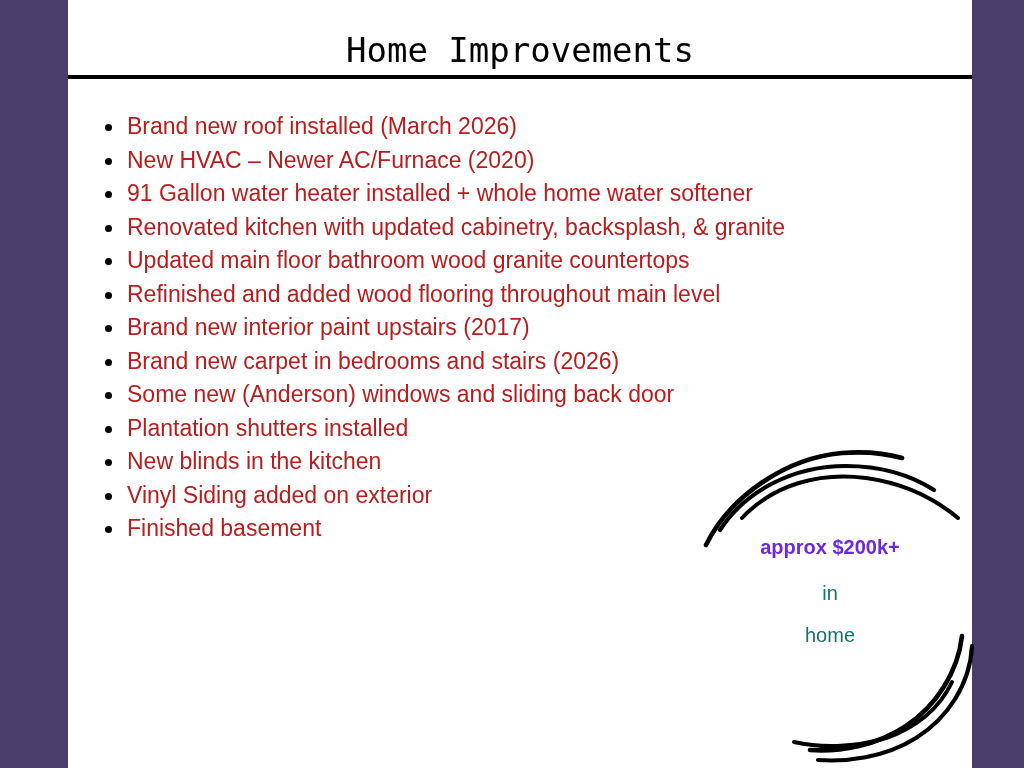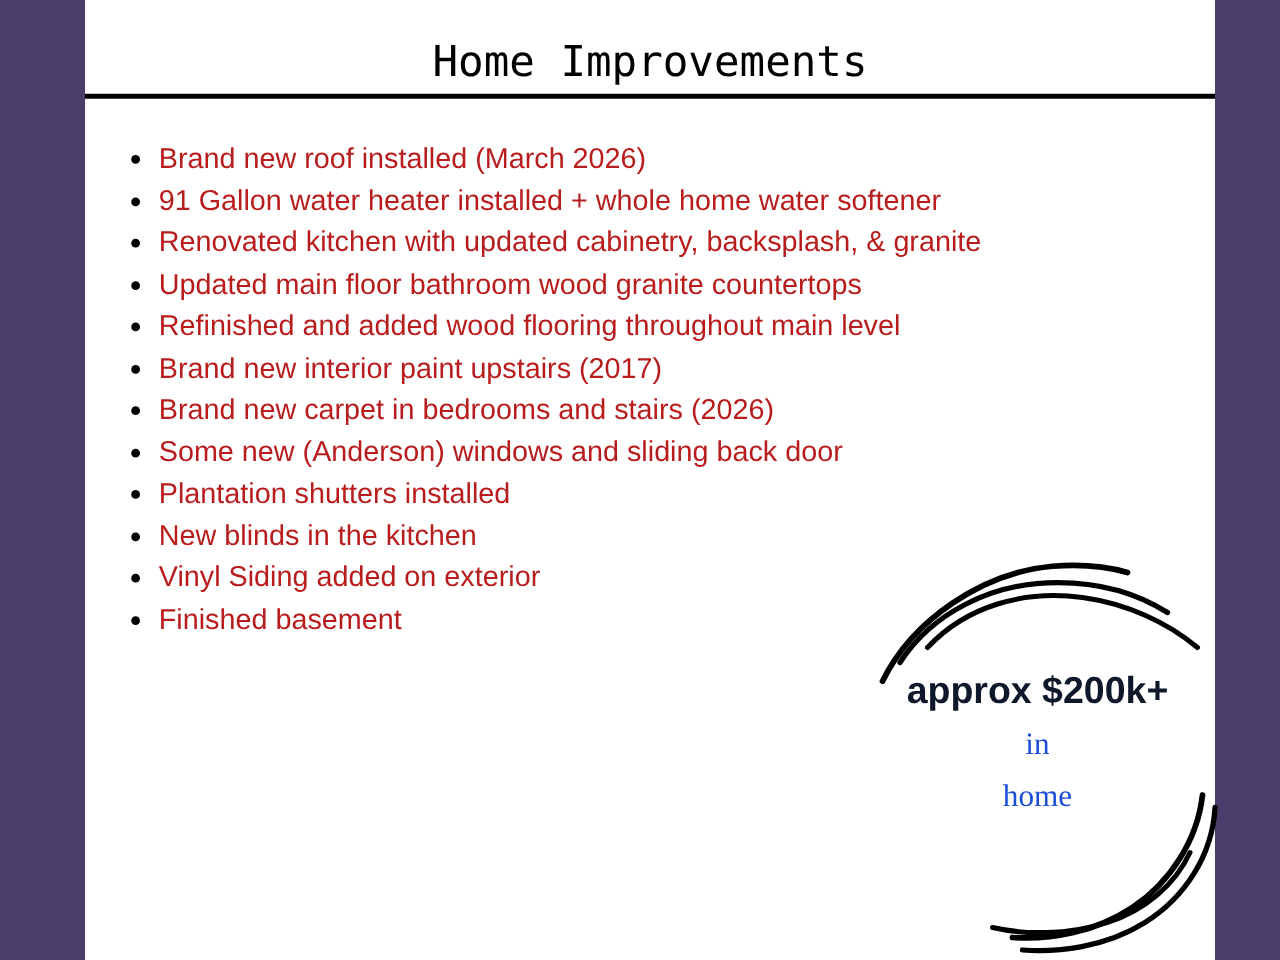--- a/index.html
+++ b/index.html
@@ -101,52 +101,53 @@
     width: 290px;
     height: 320px;
     overflow: visible;
   }
   #callout-amount {
     position: absolute;
     left: 0;
     top: 96px;
     width: 280px;
     text-align: center;
-    font-size: 30px;
+    font-size: 20px;
     font-weight: bold;
-    color: #0f172a;
+    color: #6d28d9;
     white-space: nowrap;
   }
   .callout-line {
     position: absolute;
     left: 0;
     width: 280px;
     text-align: center;
-    font-family: Liberation Serif, serif;
-    font-size: 25px;
-    color: #1d4ed8;
+    font-family: Liberation Sans, sans-serif;
+    font-size: 20px;
+    color: #0f766e;
     white-space: nowrap;
   }
   #callout-line-1 { top: 142px; }
   #callout-line-2 { top: 184px; }
   #callout-line-3 { top: 226px; }
 </style>
 </head>
 <body>
 
 <div id="slide">
 
   <div class="band band-left"></div>
   <div class="band band-right"></div>
 
   <div id="title">Home Improvements</div>
   <div id="title-rule"></div>
 
   <ul id="bullet-list">
     <li><span>Brand new roof installed (March 2026)</span></li>
+    <li><span>New HVAC – Newer AC/Furnace (2020)</span></li>
     <li><span>91 Gallon water heater installed + whole home water softener</span></li>
     <li><span>Renovated kitchen with updated cabinetry, backsplash, &amp; granite</span></li>
     <li><span>Updated main floor bathroom wood granite countertops</span></li>
     <li><span>Refinished and added wood flooring throughout main level</span></li>
     <li><span>Brand new interior paint upstairs (2017)</span></li>
     <li><span>Brand new carpet in bedrooms and stairs (2026)</span></li>
     <li><span>Some new (Anderson) windows and sliding back door</span></li>
     <li><span>Plantation shutters installed</span></li>
     <li><span>New blinds in the kitchen</span></li>
     <li><span>Vinyl Siding added on exterior</span></li>

